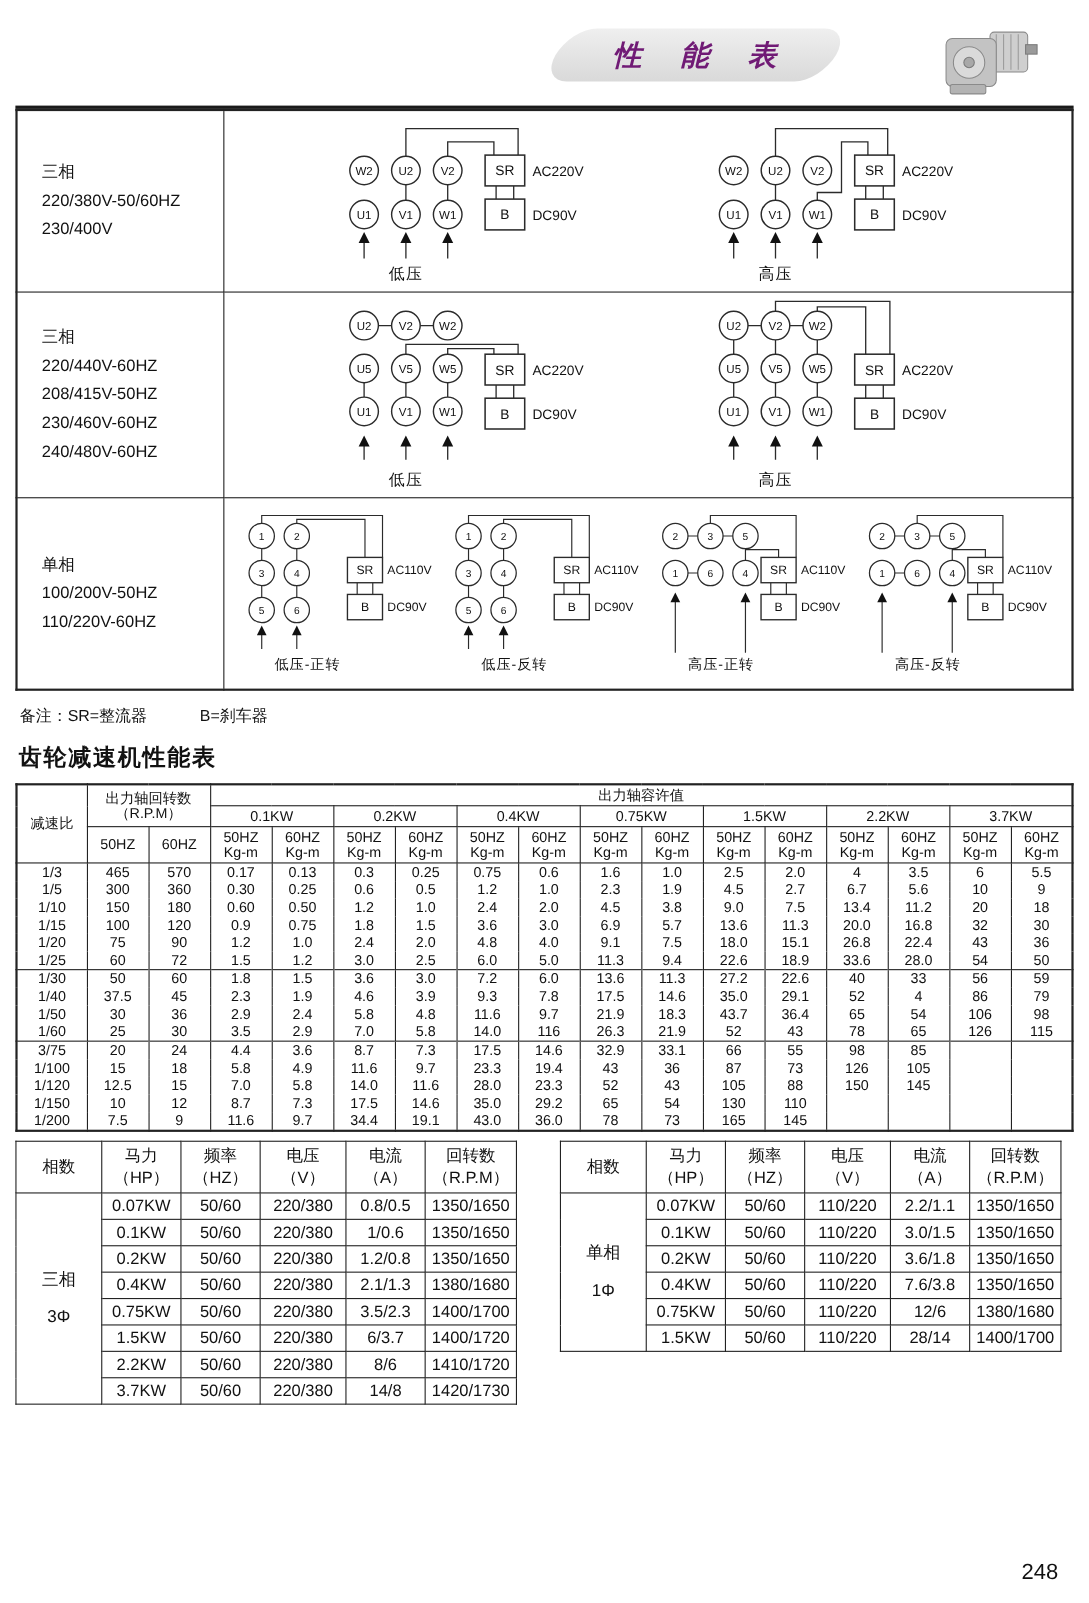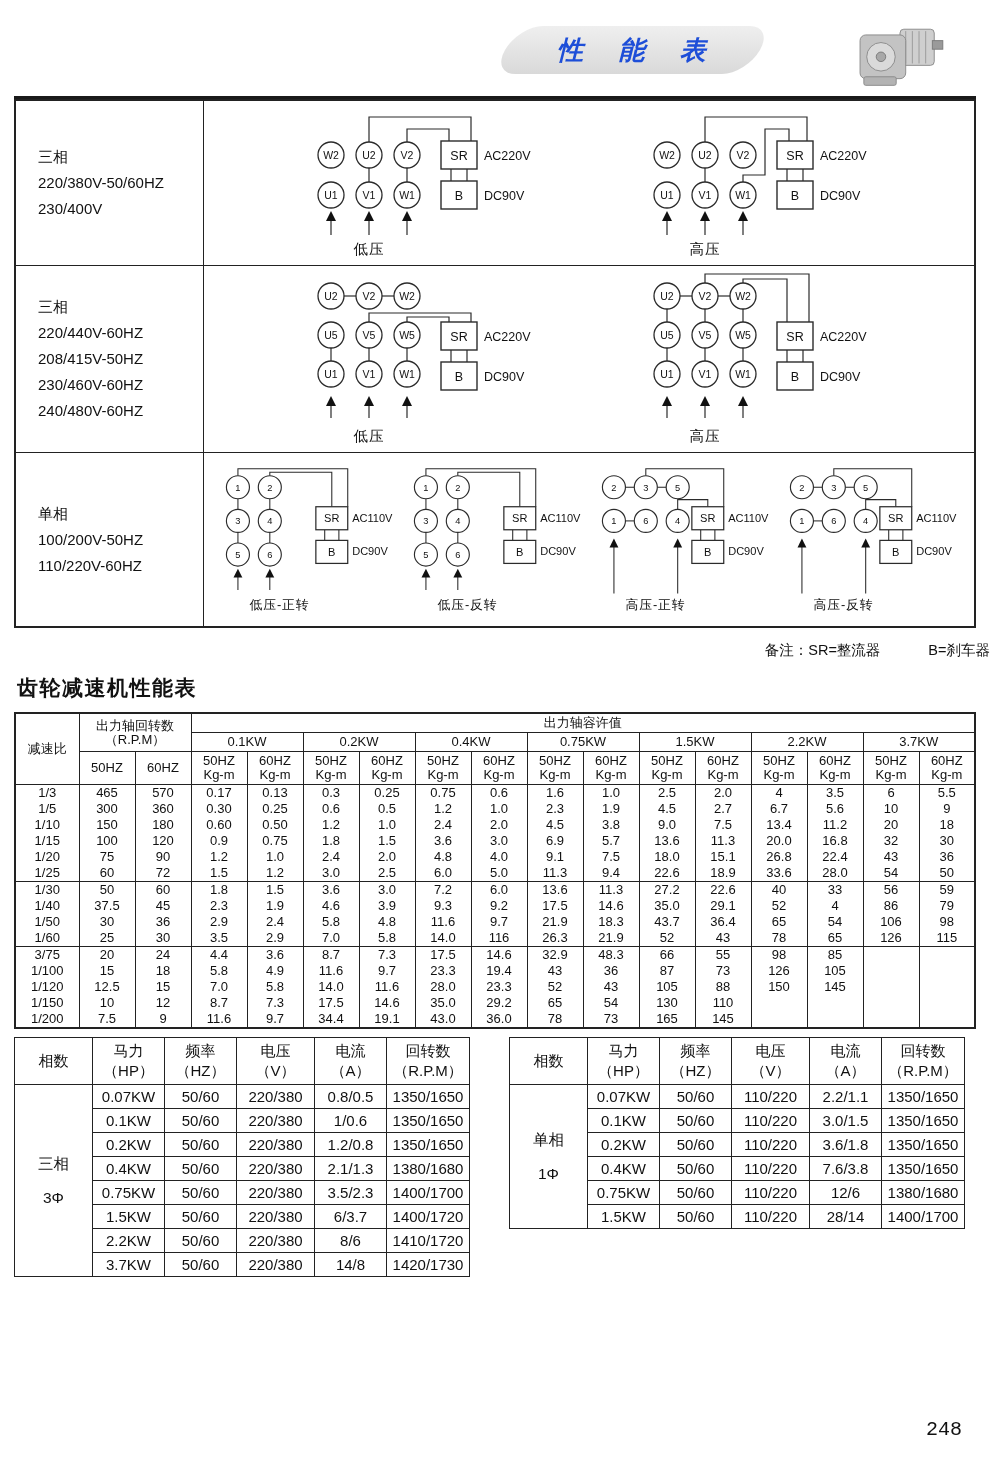--- a/index.html
+++ b/index.html
@@ -3,50 +3,50 @@
 <meta charset="utf-8">
 <style>
   html,body{margin:0;padding:0;background:#fff;}
   body{width:990px;font-family:"Liberation Sans", sans-serif;color:#111;}
   .page{position:relative;width:990px;height:1457px;background:#fff;overflow:hidden;}
 
   
   .hdr{position:relative;height:96px;}
   .pill-wrap{position:absolute;left:505px;top:26px;width:255px;height:48px;}
   .pill-bg{position:absolute;inset:0;background:linear-gradient(180deg,#efefef,#d9d9d9);border-radius:26px;transform:skewX(-30deg);}
-  .pill-text{position:relative;text-align:center;line-height:48px;font-size:26px;font-weight:bold;font-style:italic;letter-spacing:14px;padding-left:12px;color:#1d4ed8;}
+  .pill-text{position:relative;text-align:center;line-height:48px;font-size:26px;font-weight:bold;font-style:italic;letter-spacing:14px;padding-left:12px;color:#701a75;}
   .motor{position:absolute;left:852px;top:14px;}
   .rule{height:3px;background:#1a1a1a;margin:0 14px;}
 
   .sec-title{font-size:21px;font-weight:bold;margin:14px 0 9px 17px;letter-spacing:1.5px;}
 
   
   .wiring{margin:0 14px;width:962px;border-collapse:collapse;border:2px solid #222;}
   .wiring td{border:1.6px solid #222;}
   .wlabel{width:190px;padding-left:22px;font-size:15px;line-height:26px;vertical-align:middle;}
   .dflex{display:flex;justify-content:space-evenly;align-items:center;padding:5px 0;}
   .dflex.tight{justify-content:space-between;padding:12px 8px;}
 
-  .remark{font-size:14.5px;margin:13px 0 0 18px;text-align:right;}
+  .remark{font-size:14.5px;margin:13px 0 0 18px;}
   .remark .gap{margin-left:48px;}
 
   
   .perf{margin:10px 14px 0;border-collapse:collapse;table-layout:fixed;width:962px;text-align:center;border:2px solid #222;}
   .perf th{border:1.3px solid #222;font-weight:normal;font-size:13px;line-height:14px;padding:2px 0;white-space:pre-line;}
   .perf td{border-left:1.1px solid #222;border-right:1.1px solid #222;border-top:none;border-bottom:none;font-size:13px;height:16px;line-height:16px;padding:0;}
   .perf tbody tr:first-child td{border-top:1.6px solid #222;}
 
   
   .specrow{display:flex;margin:8px 14px 17px;gap:39px;align-items:flex-start;}
   .spec{border-collapse:collapse;text-align:center;border:1.6px solid #222;}
   .spec th{border:1.3px solid #222;font-weight:normal;font-size:15px;line-height:20px;padding:3px 0;white-space:pre-line;}
   .spec td{border:1.1px solid #222;font-size:15px;height:23px;padding:0 3px;}
   .spec .phase{white-space:pre-line;line-height:34px;font-size:15.5px;}
   .note{font-size:15px;margin-top:18px;letter-spacing:0.5px;}
-  .pageno{position:absolute;right:28px;bottom:16px;font-size:20px;font-family:Liberation Mono, monospace;}
+  .pageno{position:absolute;right:28px;bottom:16px;font-size:20px;}
 
   
   .tc{fill:#fff;stroke:#2b2b2b;stroke-width:1.3;}
   .tl{font-size:10.5px;fill:#111;font-family:"Liberation Sans", sans-serif;}
   .bx{fill:#fff;stroke:#2b2b2b;stroke-width:1.4;}
   .bl{font-size:12.5px;fill:#111;font-family:"Liberation Sans", sans-serif;}
   .wr{fill:none;stroke:#2b2b2b;stroke-width:1.2;}
   .cap{font-size:14.5px;fill:#111;letter-spacing:1px;font-family:"Liberation Sans", sans-serif;}
   .vl{font-size:12.5px;fill:#111;font-family:"Liberation Sans", sans-serif;}
 </style>
@@ -610,21 +610,21 @@
         </tr>
         <tr>
           <td>1/40</td>
           <td>37.5</td>
           <td>45</td>
           <td>2.3</td>
           <td>1.9</td>
           <td>4.6</td>
           <td>3.9</td>
           <td>9.3</td>
-          <td>9.2</td>
+          <td>7.8</td>
           <td>17.5</td>
           <td>14.6</td>
           <td>35.0</td>
           <td>29.1</td>
           <td>52</td>
           <td>4</td>
           <td>86</td>
           <td>79</td>
         </tr>
         <tr>
@@ -671,21 +671,21 @@
           <td>3/75</td>
           <td>20</td>
           <td>24</td>
           <td>4.4</td>
           <td>3.6</td>
           <td>8.7</td>
           <td>7.3</td>
           <td>17.5</td>
           <td>14.6</td>
           <td>32.9</td>
-          <td>48.3</td>
+          <td>33.1</td>
           <td>66</td>
           <td>55</td>
           <td>98</td>
           <td>85</td>
           <td></td>
           <td></td>
         </tr>
         <tr>
           <td>1/100</td>
           <td>15</td>

